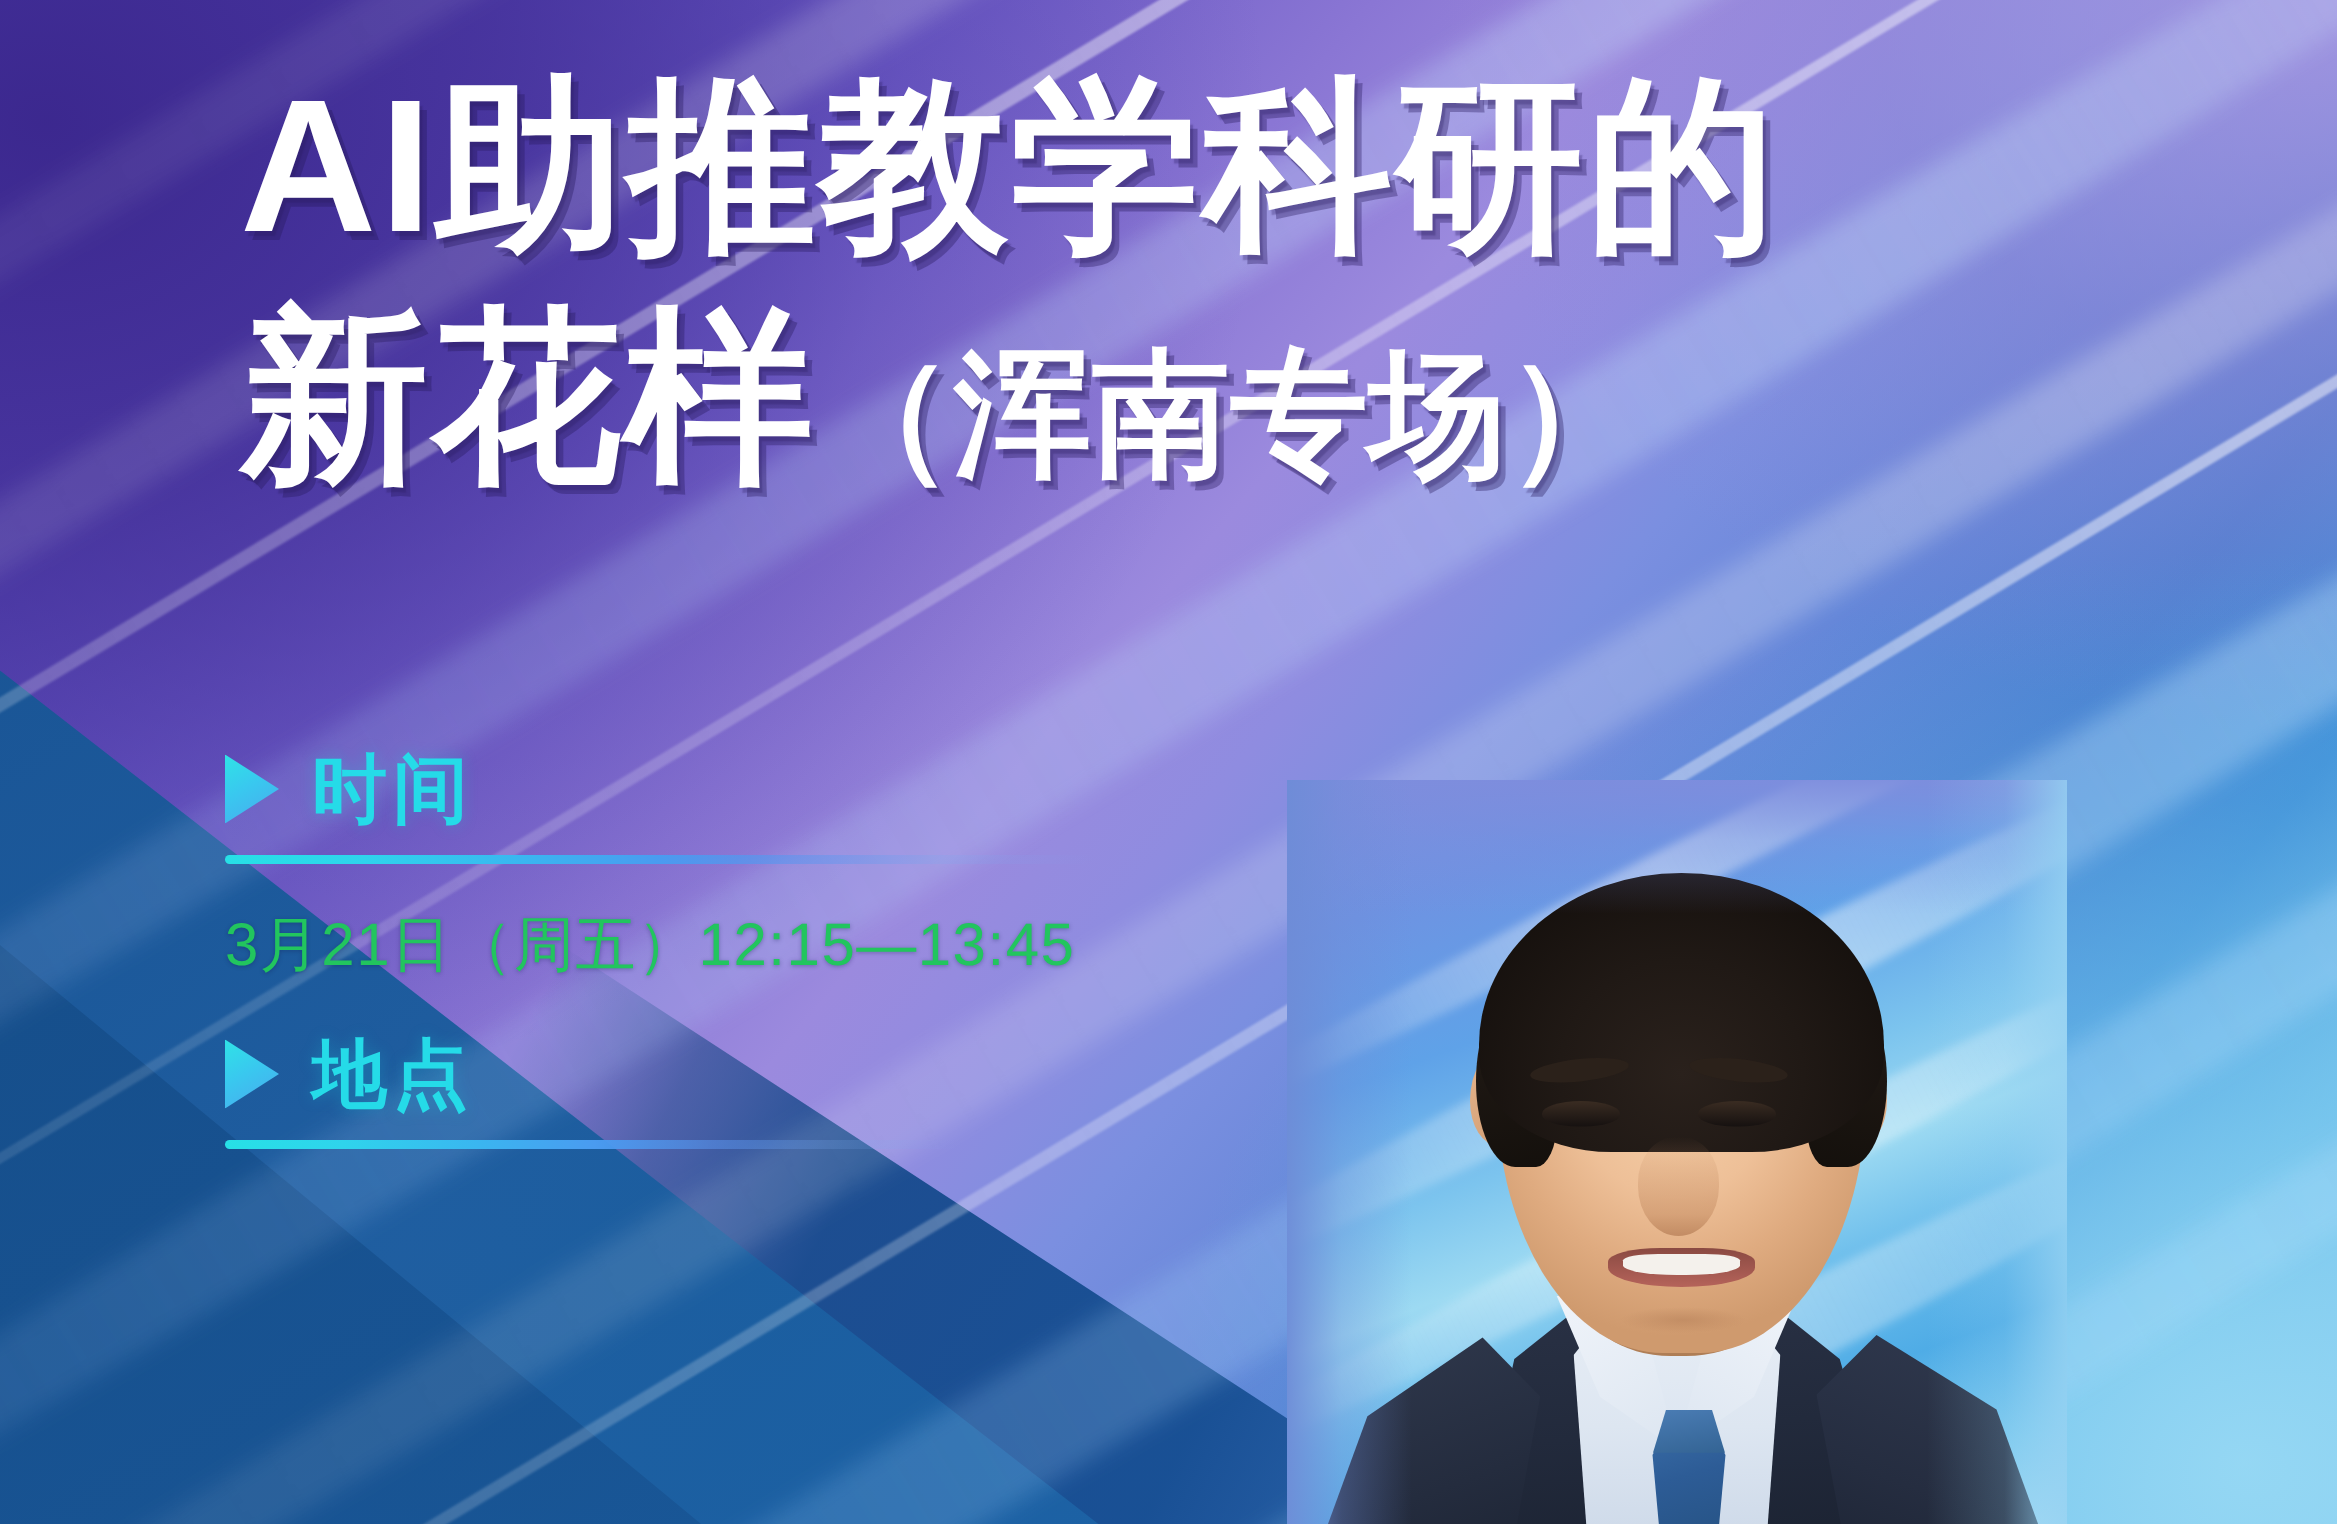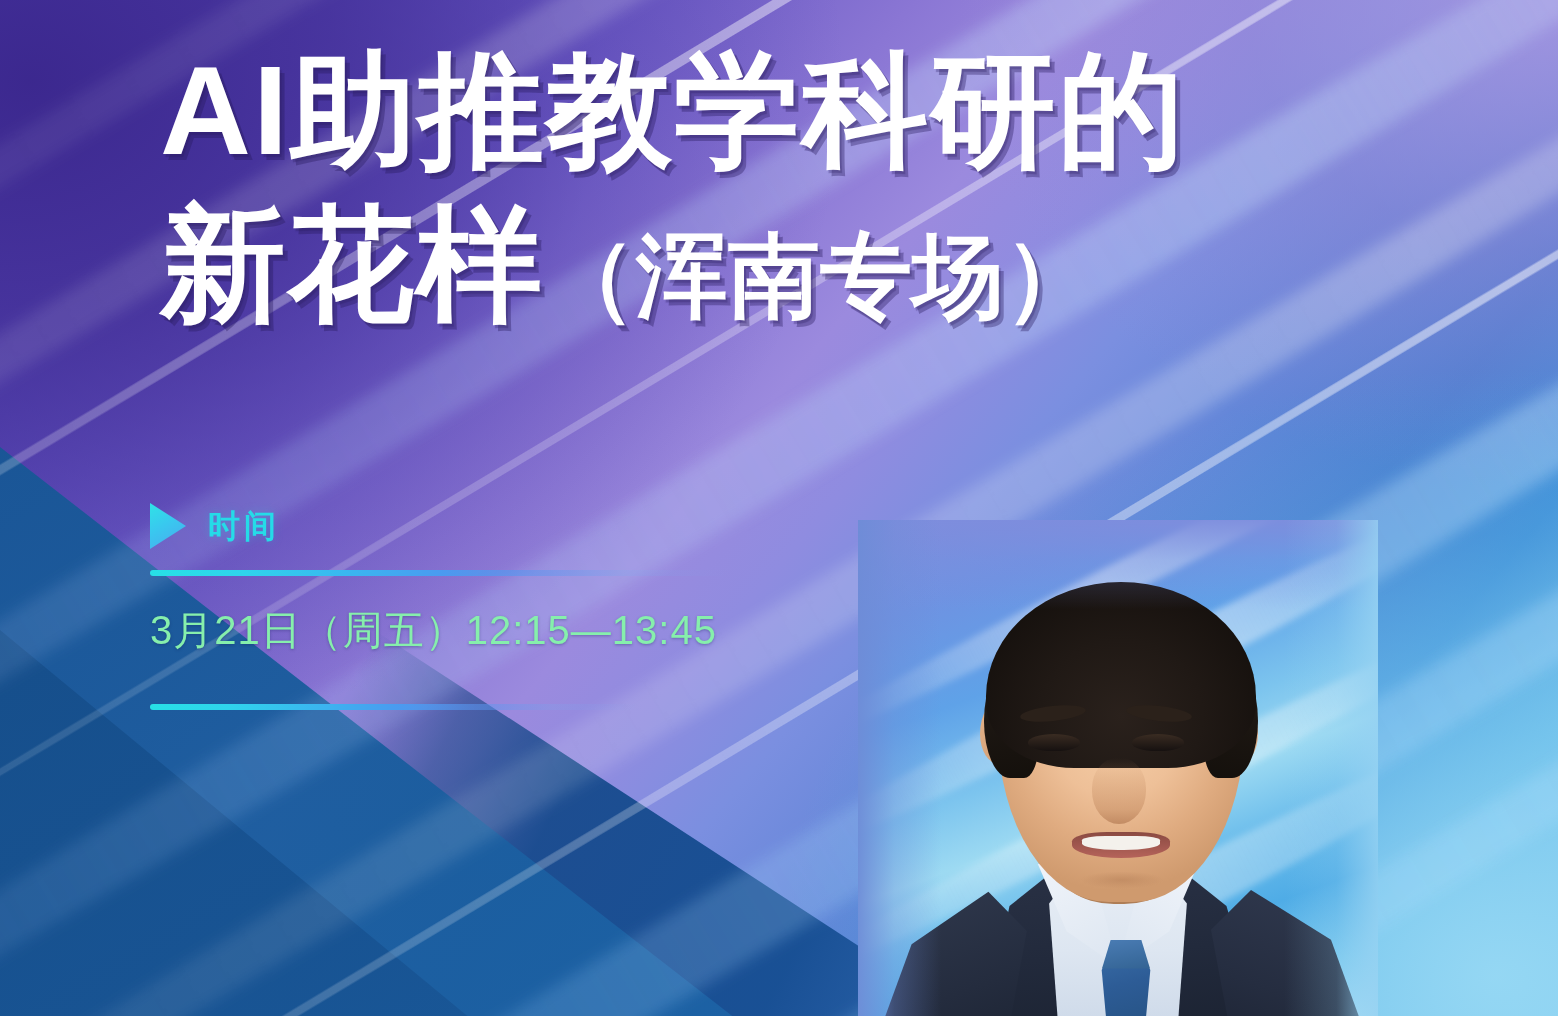--- a/index.html
+++ b/index.html
@@ -155,21 +155,21 @@
     width: 36px;
     height: 46px;
     margin-right: 22px;
     margin-left: 2px;
     flex: 0 0 auto;
     background: linear-gradient(150deg, #2fe3e6 0%, #39c8ef 45%, #4aa8ee 100%);
     clip-path: polygon(0% 0%, 100% 50%, 0% 100%);
   }
   .label-text {
     color: #25dbe8;
-    font-size: 32px;
+    font-size: 50px;
     font-weight: 700;
     letter-spacing: 4px;
     line-height: 1;
     text-shadow: 0 0 10px rgba(25, 200, 220, 0.28);
   }
   .rule {
     margin-top: 16px;
     margin-left: 2px;
     height: 6px;
     width: 660px;
@@ -181,21 +181,21 @@
       #4a9bf0 44%,
       rgba(90,150,240,0.55) 58%,
       rgba(120,170,240,0.22) 72%,
       rgba(150,190,245,0.0) 88%);
   }
   .rule.short { width: 560px; }
 
   .value-text {
     margin-top: 30px;
     margin-left: 2px;
-    color: #86efac;
+    color: #22c55e;
     font-size: 40px;
     font-weight: 400;
     letter-spacing: 1px;
     line-height: 1.2;
     white-space: nowrap;
     text-shadow: 0 1px 3px rgba(20, 30, 80, 0.35);
   }
 
   
   .portrait {
@@ -507,17 +507,21 @@
   <div class="info-block time">
     <div class="label-row">
       <div class="tri-wrap"></div>
       <div class="label-text">时间</div>
     </div>
     <div class="rule"></div>
     <div class="value-text">3月21日（周五）12:15—13:45</div>
   </div>
 
   <div class="info-block place">
+    <div class="label-row">
+      <div class="tri-wrap"></div>
+      <div class="label-text">地点</div>
+    </div>
     <div class="rule short"></div>
   </div>
 
 
 </div>
 
 </body></html>

